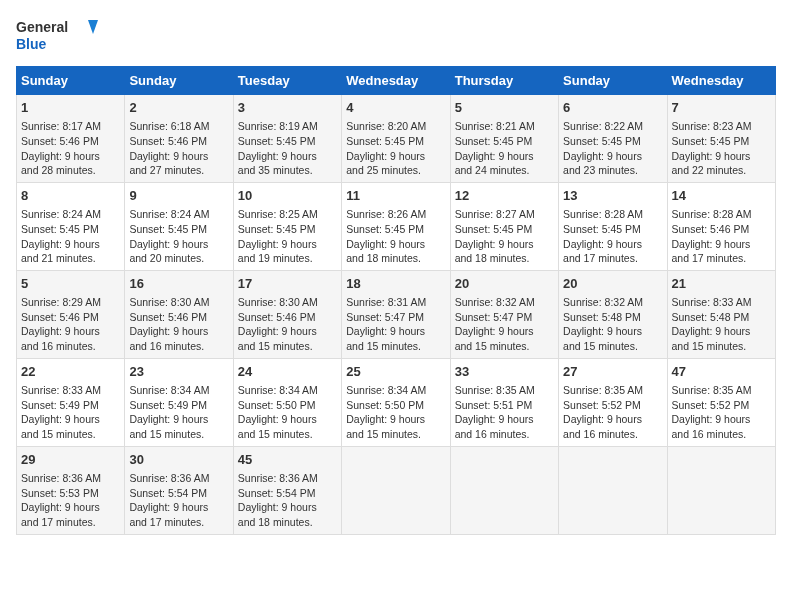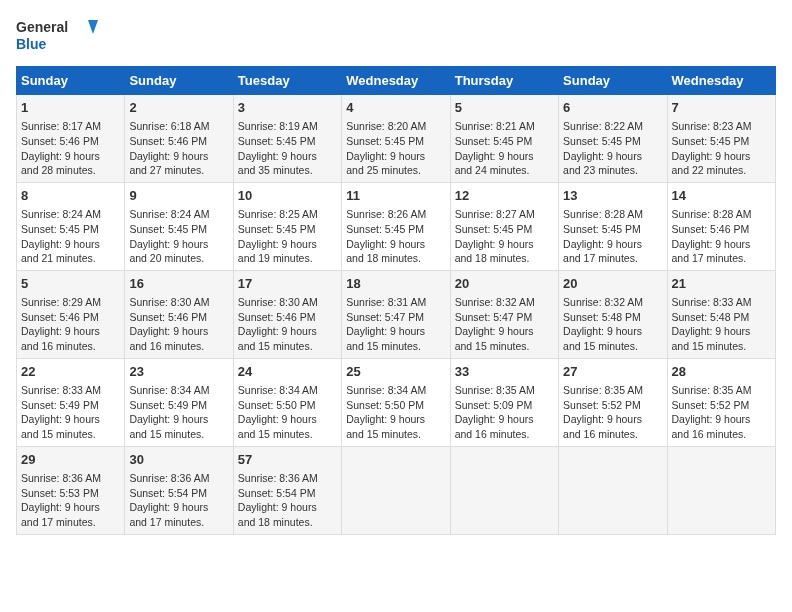--- a/index.html
+++ b/index.html
@@ -287,33 +287,33 @@
         <td>
           <span class="day-num">25</span>
           <div>Sunrise: 8:34 AM</div>
           <div>Sunset: 5:50 PM</div>
           <div>Daylight: 9 hours</div>
           <div>and 15 minutes.</div>
         </td>
         <td>
           <span class="day-num">33</span>
           <div>Sunrise: 8:35 AM</div>
-          <div>Sunset: 5:09 PM</div>
+          <div>Sunset: 5:51 PM</div>
           <div>Daylight: 9 hours</div>
           <div>and 16 minutes.</div>
         </td>
         <td>
           <span class="day-num">27</span>
           <div>Sunrise: 8:35 AM</div>
           <div>Sunset: 5:52 PM</div>
           <div>Daylight: 9 hours</div>
           <div>and 16 minutes.</div>
         </td>
         <td>
-          <span class="day-num">28</span>
+          <span class="day-num">47</span>
           <div>Sunrise: 8:35 AM</div>
           <div>Sunset: 5:52 PM</div>
           <div>Daylight: 9 hours</div>
           <div>and 16 minutes.</div>
         </td>
       </tr>
       <tr>
         <td>
           <span class="day-num">29</span>
           <div>Sunrise: 8:36 AM</div>
@@ -322,21 +322,21 @@
           <div>and 17 minutes.</div>
         </td>
         <td>
           <span class="day-num">30</span>
           <div>Sunrise: 8:36 AM</div>
           <div>Sunset: 5:54 PM</div>
           <div>Daylight: 9 hours</div>
           <div>and 17 minutes.</div>
         </td>
         <td>
-          <span class="day-num">57</span>
+          <span class="day-num">45</span>
           <div>Sunrise: 8:36 AM</div>
           <div>Sunset: 5:54 PM</div>
           <div>Daylight: 9 hours</div>
           <div>and 18 minutes.</div>
         </td>
         <td class="empty"></td>
         <td class="empty"></td>
         <td class="empty"></td>
         <td class="empty"></td>
       </tr>

